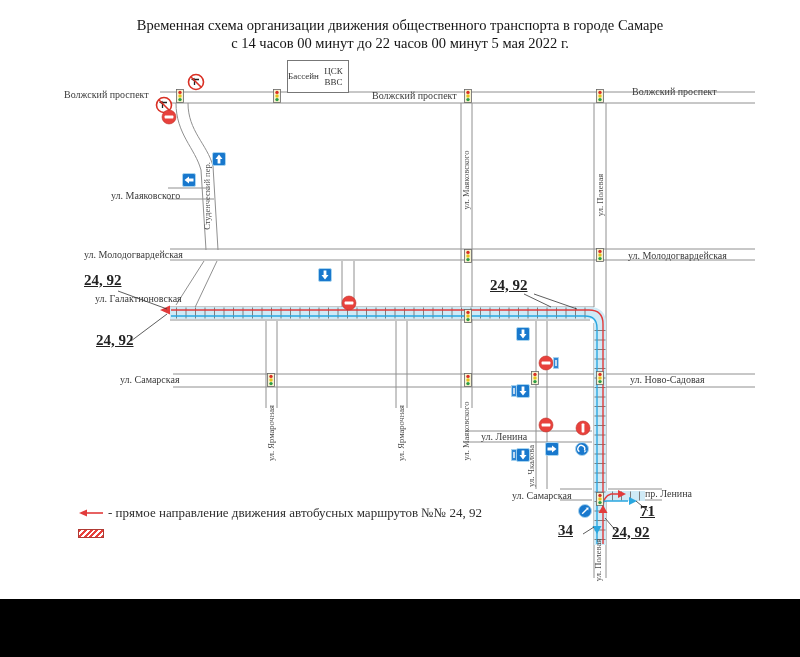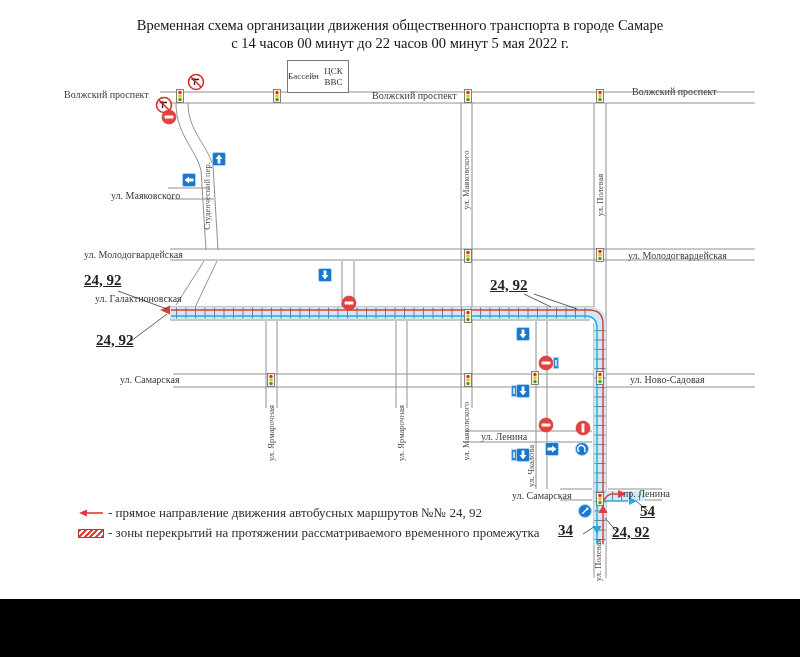--- a/index.html
+++ b/index.html
@@ -200,48 +200,47 @@
   <div class="lbl" style="left:372px;top:91px">Волжский проспект</div>
   <div class="lbl" style="left:632px;top:87px">Волжский проспект</div>
   <div class="lbl" style="left:111px;top:191px">ул. Маяковского</div>
   <div class="lbl" style="left:84px;top:250px">ул. Молодогвардейская</div>
   <div class="lbl" style="left:628px;top:251px">ул. Молодогвардейская</div>
   <div class="lbl" style="left:95px;top:294px">ул. Галактионовская</div>
   <div class="lbl" style="left:120px;top:375px">ул. Самарская</div>
   <div class="lbl" style="left:630px;top:375px">ул. Ново-Садовая</div>
   <div class="lbl" style="left:481px;top:432px">ул. Ленина</div>
   <div class="lbl" style="left:512px;top:491px">ул. Самарская</div>
-  <div class="lbl" style="left:623px;top:489px">пр. Ленина</div>
+  <div class="lbl" style="left:645px;top:489px">пр. Ленина</div>
 
   <div class="vlbl" style="left:207px;top:196px">Студенческий пер.</div>
   <div class="vlbl" style="left:466px;top:180px">ул. Маяковского</div>
   <div class="vlbl" style="left:600px;top:195px">ул. Полевая</div>
   <div class="vlbl" style="left:271px;top:433px">ул. Ярмарочная</div>
   <div class="vlbl" style="left:401px;top:433px">ул. Ярмарочная</div>
   <div class="vlbl" style="left:466px;top:431px">ул. Маяковского</div>
   <div class="vlbl" style="left:531px;top:466px">ул. Чкалова</div>
   <div class="vlbl" style="left:598px;top:560px">ул. Полевая</div>
 
   <div class="marker" style="left:84px;top:272px">24, 92</div>
   <div class="marker" style="left:96px;top:332px">24, 92</div>
   <div class="marker" style="left:490px;top:277px">24, 92</div>
-  <div class="marker" style="left:640px;top:503px">54</div>
+  <div class="marker" style="left:640px;top:503px">71</div>
   <div class="marker" style="left:558px;top:522px">34</div>
   <div class="marker" style="left:612px;top:524px">24, 92</div>
 
   <div class="legend">
     <div class="legend-row">
       <svg class="legend-sym" viewBox="0 0 26 12">
         <line x1="8" y1="6" x2="25" y2="6" stroke="#e23b3b" stroke-width="1.6"></line>
         <polygon points="1,6 9,2.4 9,9.6" fill="#e23b3b"></polygon>
       </svg>
       <span class="legend-text">- прямое направление движения автобусных маршрутов №№ 24, 92</span>
     </div>
     <div class="legend-row">
       <span class="legend-sym" style="display:flex;align-items:center">
           <span class="hatchbar"></span>
         </span>
-      <span class="legend-text">- зоны перекрытий на протяжении рассматриваемого временного промежутка</span>
     </div>
   </div>
 
   <div class="blackbar"></div>
 </div>
 
 </body></html>

